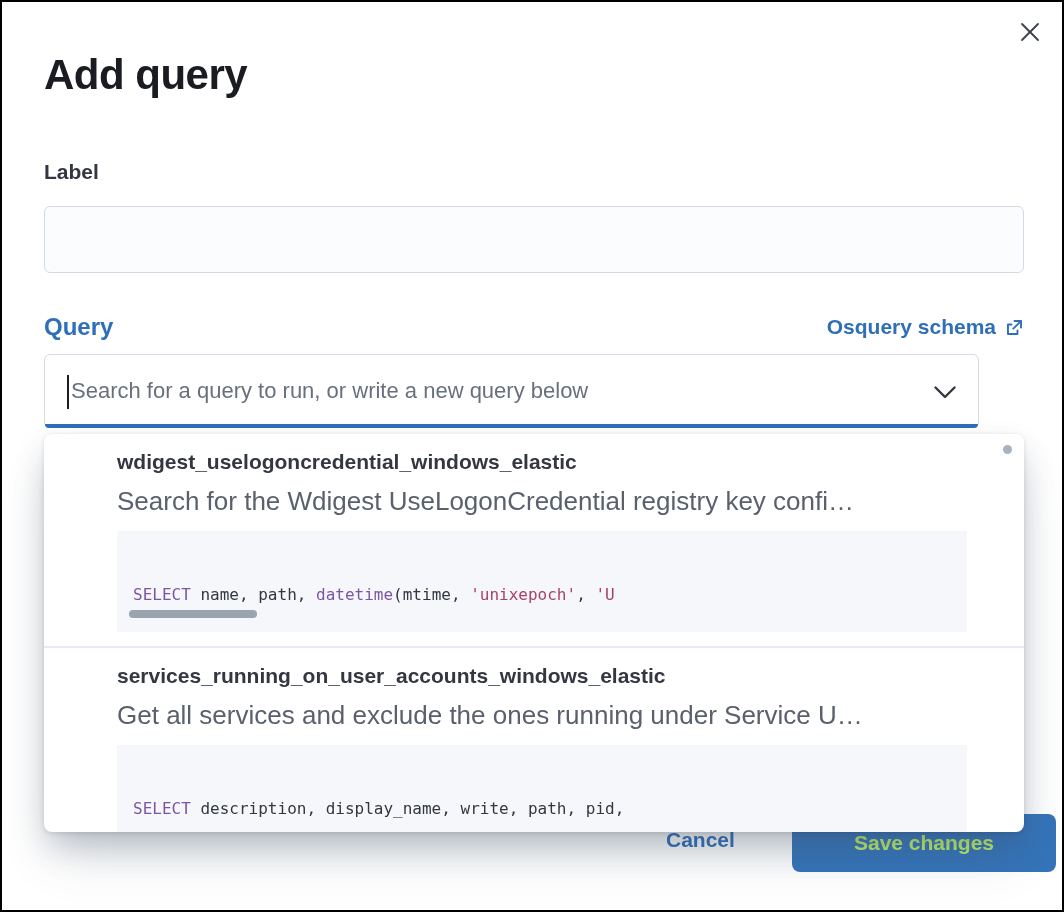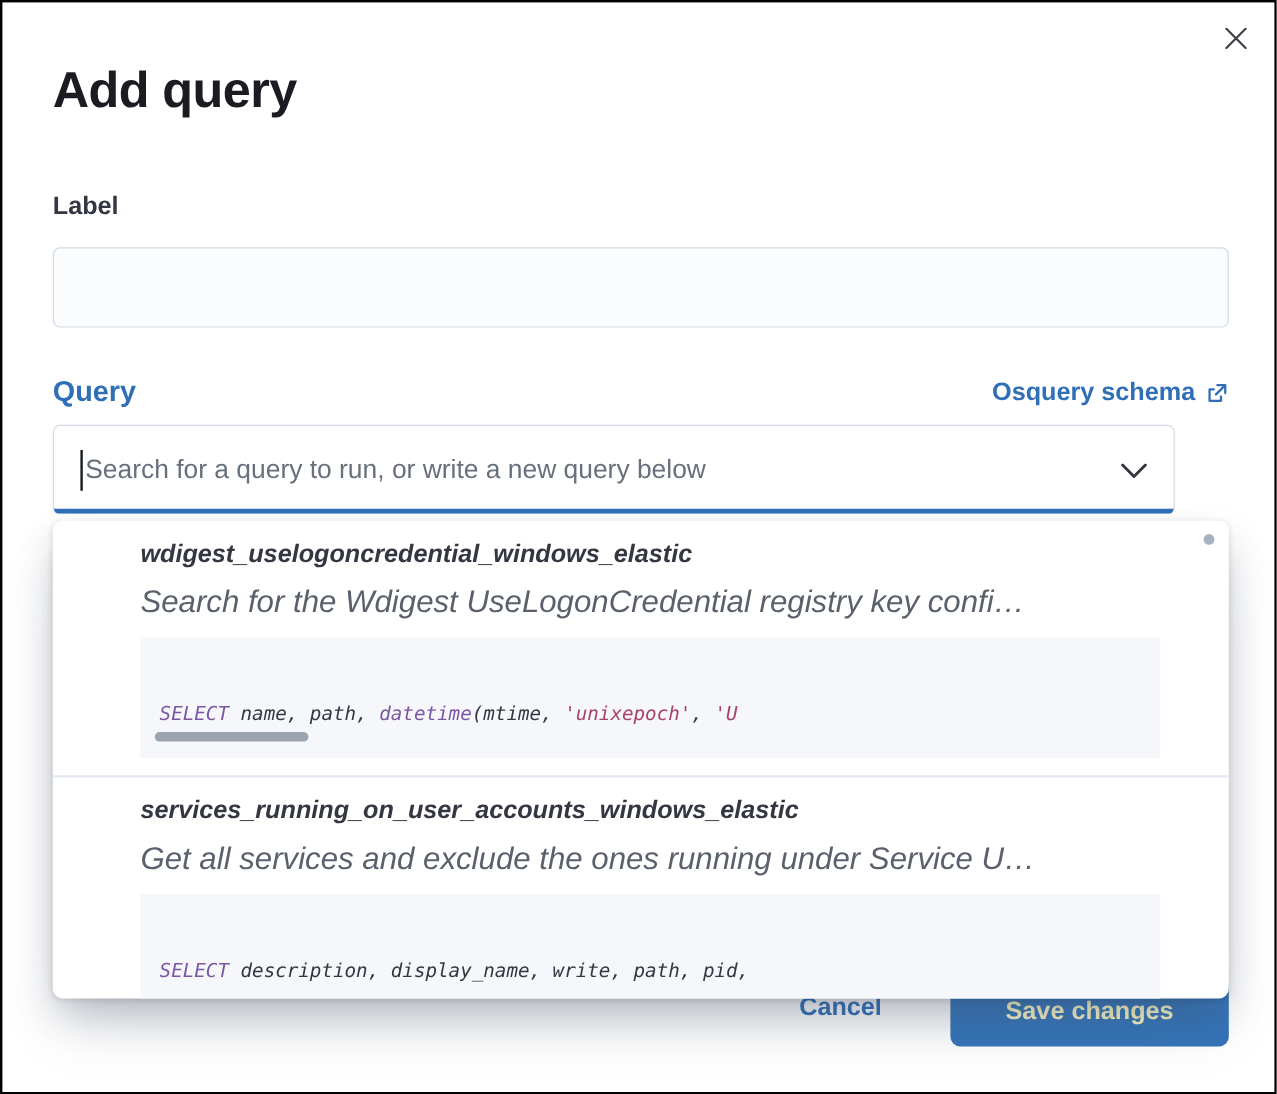--- a/index.html
+++ b/index.html
@@ -34,38 +34,38 @@
   .combobox{position:absolute;left:42px;top:352px;width:935px;height:74px;background:#fff;border:1px solid #d3dae6;
     border-radius:6px;display:flex;align-items:center;cursor:text;}
   .focus-bar{position:absolute;left:0;right:0;bottom:-1px;height:4px;background:var(--accent,#2e6fb8);border-radius:0 0 6px 6px;}
   .caret{position:absolute;left:22px;top:20px;width:2px;height:34px;background:#1a1c21;}
   .combobox .placeholder{margin-left:26px;font-size:22px;color:var(--placeholder,#69707d);white-space:nowrap;}
   .chevron{position:absolute;right:22px;top:31px;}
 
   
   .dropdown-panel{position:absolute;left:42px;top:432px;width:980px;height:398px;background:#fff;border-radius:8px;
     box-shadow:0 1px 5px rgba(0,0,0,.12), 0 16px 32px -4px rgba(65,78,101,.28), 0 30px 50px -10px rgba(65,78,101,.2);
-    overflow:hidden;z-index:10;font-style:italic;}
+    overflow:hidden;z-index:10;}
   .v-thumb{position:absolute;right:12px;top:11px;width:9px;height:9px;border-radius:50%;background:#a9b2bf;z-index:12;}
   .option{padding:16px 57px 14px 73px;cursor:pointer;}
   .option-title{font-size:21px;font-weight:700;color:var(--text-primary,#343741);margin:0 0 12px 0;white-space:nowrap;overflow:hidden;}
   .option-desc{font-size:26px;color:var(--text-subdued,#5a616c);margin:0 0 14px 0;white-space:nowrap;overflow:hidden;text-overflow:ellipsis;}
   .code-block{position:relative;height:101px;background:var(--code-bg,#f5f7fa);padding:20px 16px 0 16px;overflow:hidden;}
   .code-line{font-family:"DejaVu Sans Mono","Liberation Mono",monospace;font-size:16px;line-height:32px;white-space:pre;color:var(--text-primary,#343741);margin-top:28px;}
   .tok-keyword{color:var(--code-keyword,#7c56a4);}
   .tok-string{color:var(--code-string,#a84367);}
   .tok-plain{color:var(--text-primary,#343741);}
   .h-thumb{position:absolute;left:12px;bottom:14px;width:128px;height:8px;border-radius:4px;background:#9aa3b0;}
   .divider{height:2px;background:#e6ebf3;margin:0;}
 
   
   .footer-cancel{position:absolute;left:648px;top:814px;height:48px;border:none;background:transparent;
     font-size:21px;font-weight:600;color:var(--accent,#2e6fb8);cursor:pointer;padding:0 16px;font-family:inherit;}
-  .footer-save{position:absolute;left:790px;top:812px;width:232px;height:58px;border:none;border-radius:8px;
-    background:var(--save-button-bg,#3574b9);color:#fef9c3;font-size:21px;font-weight:600;cursor:pointer;font-family:inherit;}
+  .footer-save{position:absolute;left:790px;top:812px;width:264px;height:58px;border:none;border-radius:8px;
+    background:var(--save-button-bg,#3574b9);color:#bef264;font-size:21px;font-weight:600;cursor:pointer;font-family:inherit;}
 </style>
 </head>
 <body style="--accent: #2e6fb8; --save-button-bg: #3574b9; --code-keyword: #7c56a4; --code-string: #a84367; --code-bg: #f5f7fa; --text-primary: #343741; --text-subdued: #5a616c; --placeholder: #69707d;">
 
 <div class="frame">
 
   <button class="close-btn" aria-label="Close">
     <svg width="28" height="28" viewBox="0 0 28 28">
       <line x1="6" y1="6" x2="22" y2="22" stroke="#3b4049" stroke-width="1.8" stroke-linecap="round"></line>
       <line x1="22" y1="6" x2="6" y2="22" stroke="#3b4049" stroke-width="1.8" stroke-linecap="round"></line>

